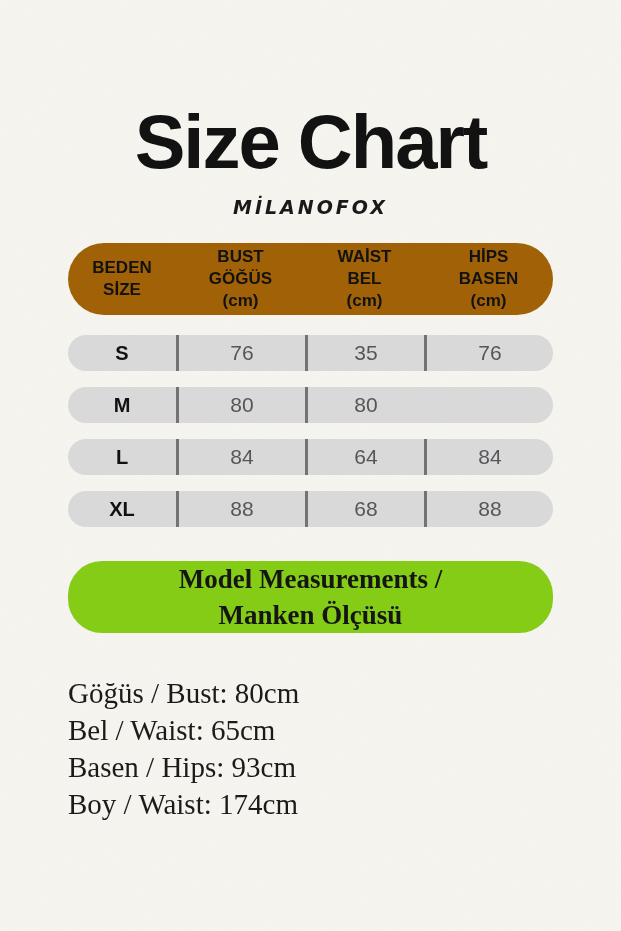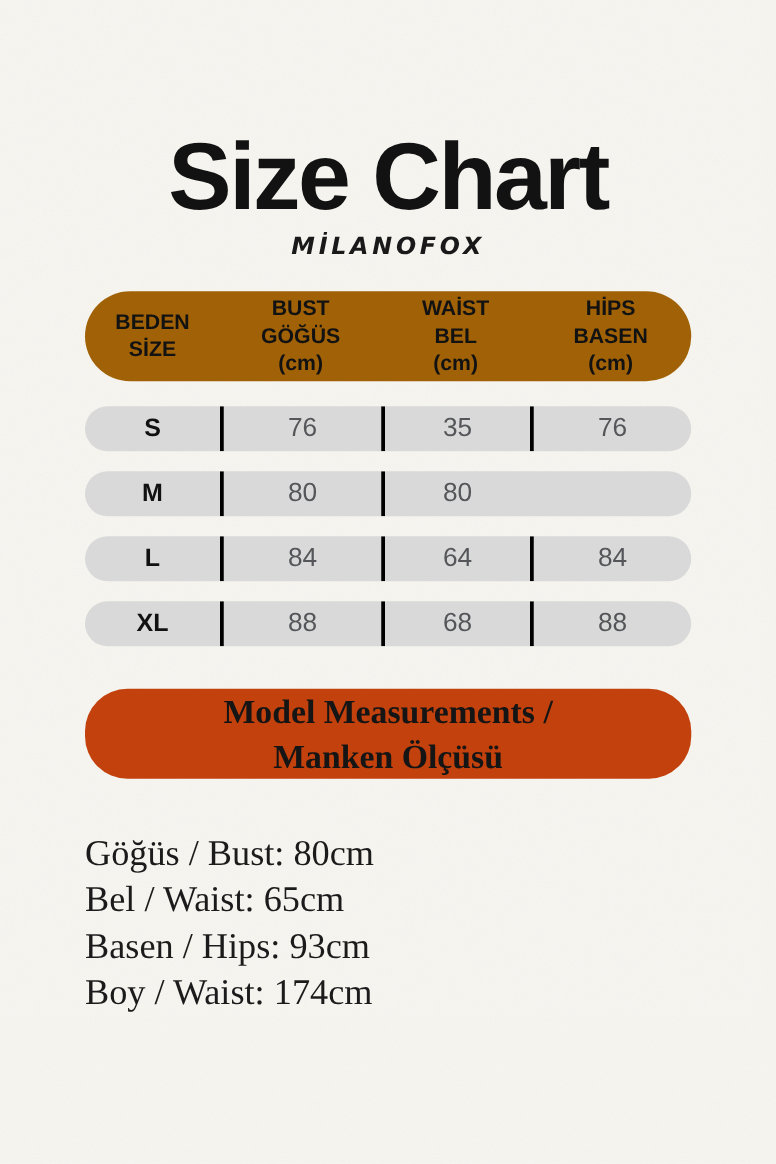--- a/index.html
+++ b/index.html
@@ -25,20 +25,21 @@
     padding-top: 100px;
     text-align: center;
     font-family: "Liberation Sans", sans-serif;
     font-weight: 700;
     font-size: 76px;
     line-height: 84px;
     letter-spacing: -2px;
     color: #121212;
   }
   .brand {
+    margin-top: 10px;
     text-align: center;
     font-family: "DejaVu Sans", sans-serif;
     font-style: italic;
     font-weight: 600;
     font-size: 19px;
     line-height: 26px;
     letter-spacing: 3px;
     color: #191919;
   }
 
@@ -70,28 +71,28 @@
     grid-template-columns: 108px 129px 119px 129px;
     align-items: stretch;
     margin-top: 16px;
   }
   .trow.first { margin-top: 20px; }
   .td {
     display: flex; align-items: center; justify-content: center;
     font-size: 21px;
     color: #55565a;
   }
-  .td.divided { border-left: 3px solid #000000; }
+  .td.divided { border-left: 3px solid #737373; }
   .td.size-label { font-weight: 700; font-size: 20px; color: #111111; }
 
   .banner {
     width: 485px;
     margin: 34px auto 0 auto;
     min-height: 72px;
-    background: #c2410c;
+    background: #84cc16;
     border-radius: 34px;
     display: flex; flex-direction: column;
     align-items: center; justify-content: center;
     text-align: center;
     font-family: "Liberation Serif", serif;
     font-weight: 700;
     font-size: 27px;
     line-height: 36px;
     color: #151515;
   }

